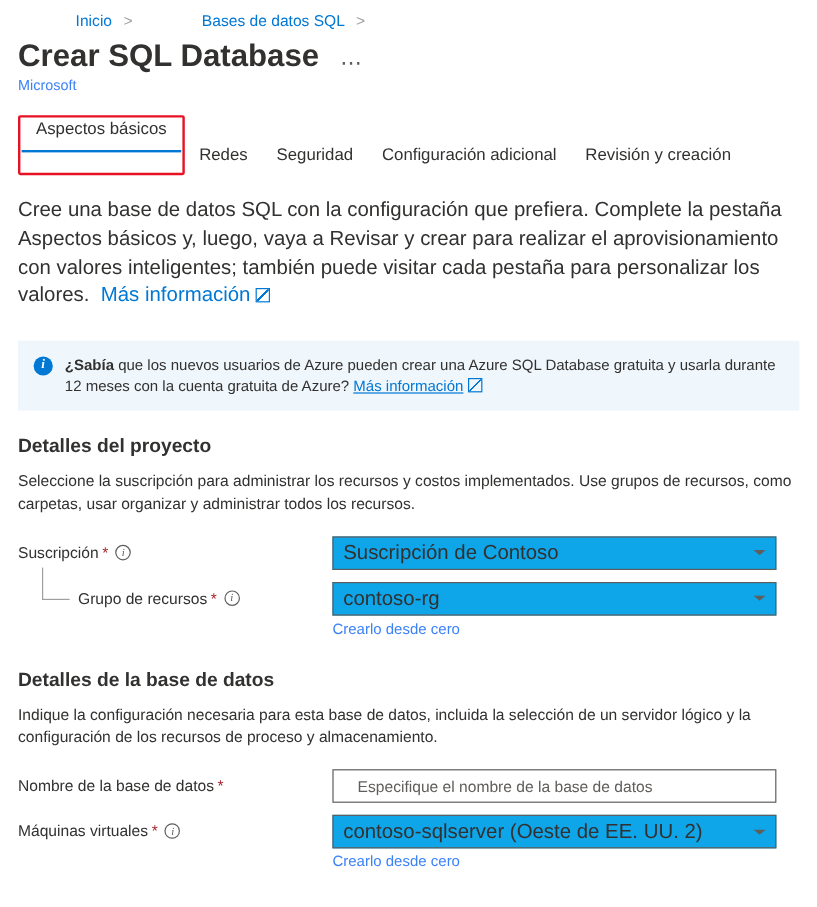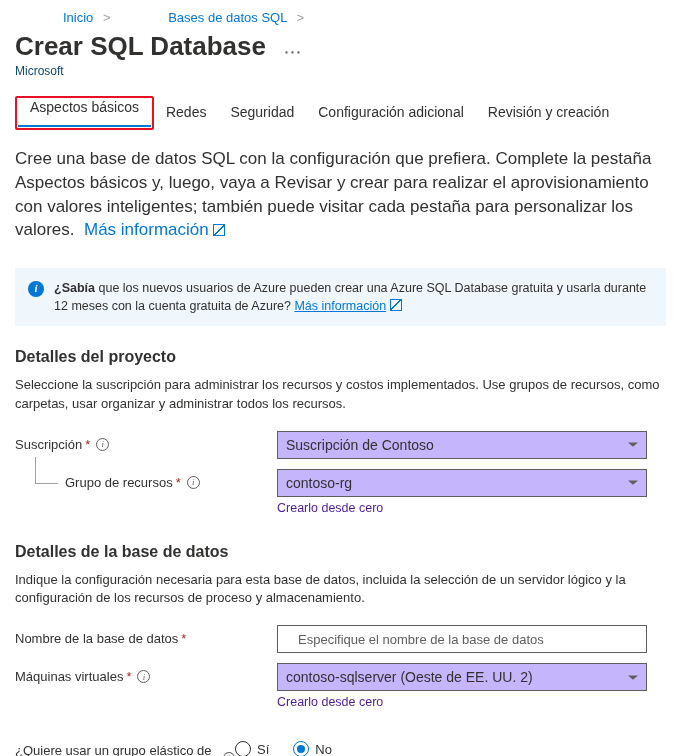--- a/index.html
+++ b/index.html
@@ -10,23 +10,23 @@
     font-size: 13px;
     color: #323130;
     width: 681px;
     background: #fff;
   }
   .breadcrumb { font-size: 13px; margin-bottom: 6px; color: #605e5c; }
   .breadcrumb a { color: #0078d4; text-decoration: none; margin-left: 48px; }
   .bc-sep { margin: 0 6px; color: #a19f9d; }
   h1.title { font-size: 26px; font-weight: 600; margin: 0 0 2px 0; display: inline-block; }
   .title-ellipsis { color: #605e5c; margin-left: 14px; font-size: 18px; vertical-align: middle; }
-  .publisher { font-size: 12px; color: #0c4a6e; margin-bottom: 18px; }
+  .publisher { font-size: 12px; color: #3b82f6; margin-bottom: 18px; }
   .tabs { display: flex; border-bottom: 1px solid transparent; margin-bottom: 16px; }
-  .tab { padding: 8px 12px 10px 12px; cursor: pointer; color: #323130; font-size: 14px; }
+  .tab { padding: 8px 12px 10px 12px; cursor: pointer; color: #323130; font-size: 14px; margin-top: 16px; }
   .tab.active { border-bottom: 2px solid #0078d4; font-weight: 400; }
   .tab-highlight { border: 2px solid #e81123; border-radius: 2px; padding: 1px; display: inline-block; }
   .tab-highlight .tab { border-bottom: 2px solid #0078d4; margin-bottom: -1px; }
   .desc { font-size: 17px; color: #323130; line-height: 1.4; margin-bottom: 26px; }
   .desc a, .inline-link { color: #0078d4; text-decoration: none; }
   .ext-icon::after {
     content: ""; display: inline-block; width: 10px; height: 10px;
     border: 1px solid #0078d4; margin-left: 4px; position: relative;
     top: 1px;
     background: linear-gradient(135deg, transparent 45%, #0078d4 45%, #0078d4 55%, transparent 55%);
@@ -54,33 +54,33 @@
   .req { color: #a4262c; margin-left: 3px; }
   .info-o {
     display: inline-flex; width: 13px; height: 13px; border: 1px solid #605e5c;
     border-radius: 50%; color: #605e5c; font-size: 9px; align-items: center;
     justify-content: center; margin-left: 6px; font-style: italic; font-family: Georgia, serif;
   }
   .field-col { flex: 1; }
   .dropdown {
     width: 370px; border: 1px solid #605e5c; height: 28px;
     display: flex; align-items: center; justify-content: space-between;
-    padding: 0 8px; background: #c4b5fd; cursor: pointer; font-size: 14px;
+    padding: 0 8px; background: #0ea5e9; cursor: pointer; font-size: 17px;
   }
   .chev-down {
     width: 0; height: 0; border-left: 5px solid transparent;
     border-right: 5px solid transparent; border-top: 5px solid #605e5c;
     transform: scaleY(0.85);
   }
   .textbox {
     width: 370px; border: 1px solid #605e5c; height: 28px;
     padding: 0 20px; font-size: 13px; font-family: inherit;
   }
   .textbox::placeholder { color: #605e5c; }
-  .sublink { font-size: 12.5px; color: #4c1d95; margin-top: 4px; display: inline-block; cursor: pointer; }
+  .sublink { font-size: 12.5px; color: #3b82f6; margin-top: 4px; display: inline-block; cursor: pointer; }
   .radio-group { display: flex; align-items: center; gap: 6px; }
   .radio { width: 16px; height: 16px; border: 1px solid #323130; border-radius: 50%; display: inline-flex; align-items: center; justify-content: center; cursor: pointer; }
   .radio.checked { border: 1.5px solid #0078d4; }
   .radio.checked::after { content: ""; width: 8px; height: 8px; border-radius:50%; background:#0078d4; }
   .radio-label { margin-right: 18px; font-size: 13px; }
   .gap { height: 18px; }
 </style>
 </head>
 <body>
 

